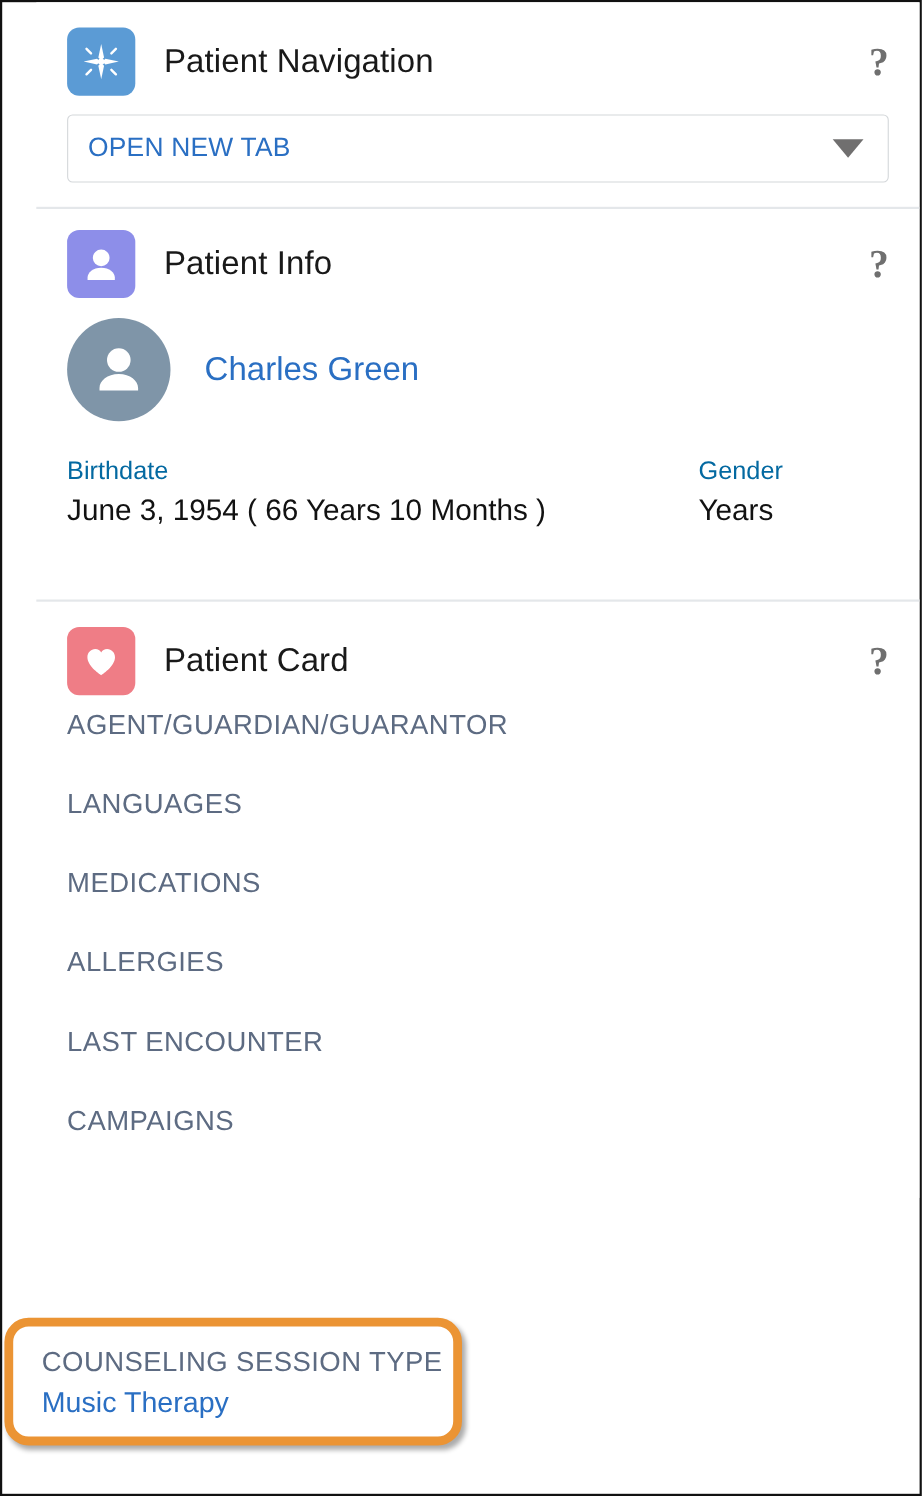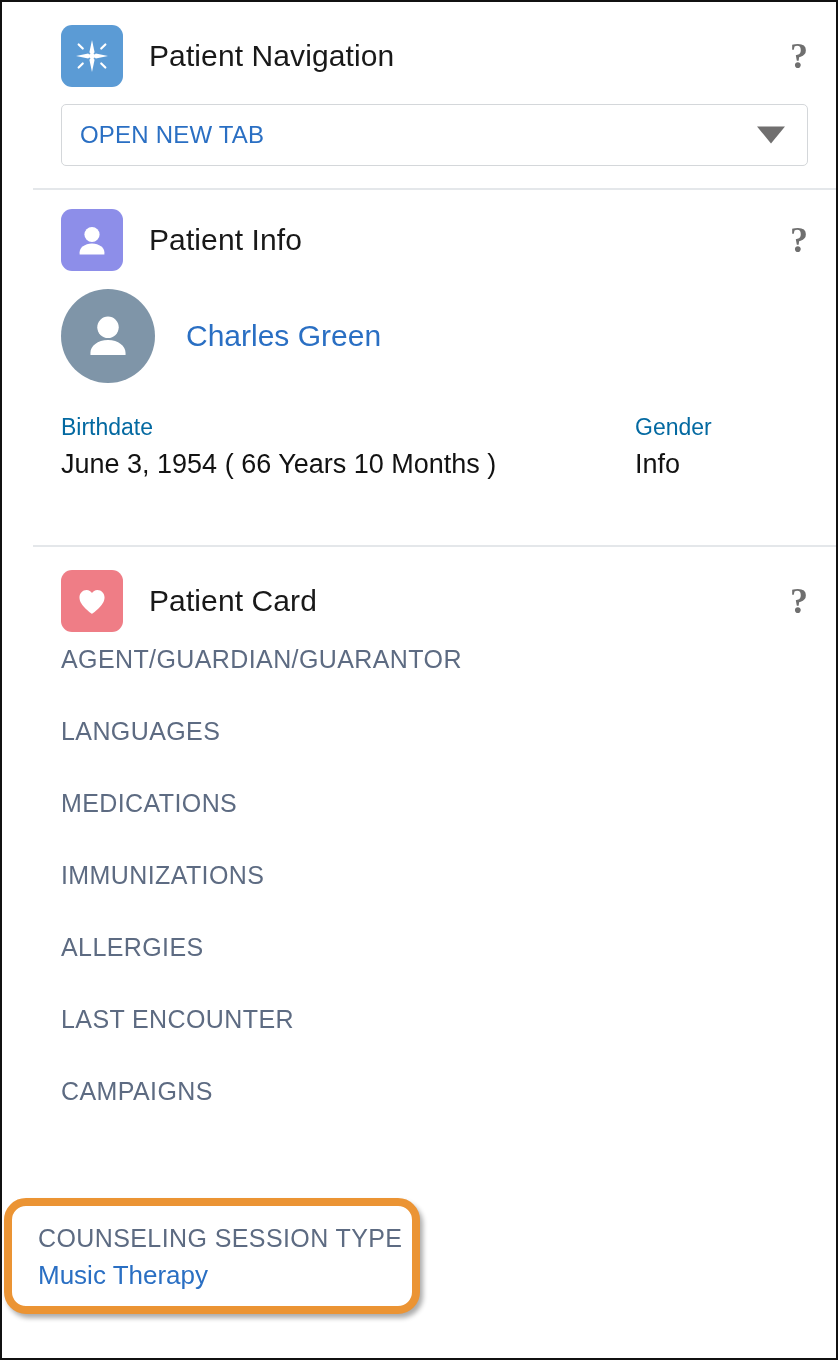--- a/index.html
+++ b/index.html
@@ -250,21 +250,21 @@
       <div class="patient-name">Charles Green</div>
     </div>
 
     <div class="field-grid">
       <div class="field-col">
         <div class="field-label">Birthdate</div>
         <div class="field-value">June 3, 1954 ( 66 Years 10 Months )</div>
       </div>
       <div class="field-col second">
         <div class="field-label">Gender</div>
-        <div class="field-value">Info</div>
+        <div class="field-value">Years</div>
       </div>
     </div>
   </div>
 
   <div class="section" id="sec-card">
     <div class="sec-header">
       <div class="sec-icon" style="background:#ef7d86">
         <svg width="38" height="38" viewBox="0 0 40 40" aria-hidden="true">
           <path fill="#ffffff" d="M20 33.5S6.8 25.3 6.8 16.4c0-4.6 3.4-8 7.5-8 2.6 0 4.7 1.4 5.7 3.3 1-1.9 3.1-3.3 5.7-3.3 4.1 0 7.5 3.4 7.5 8 0 8.9-13.2 17.1-13.2 17.1z"></path>
         </svg>
@@ -277,23 +277,20 @@
       <div class="card-item">
         <div class="card-item-label">AGENT/GUARDIAN/GUARANTOR</div>
       </div>
       <div class="card-item">
         <div class="card-item-label">LANGUAGES</div>
       </div>
       <div class="card-item">
         <div class="card-item-label">MEDICATIONS</div>
       </div>
       <div class="card-item">
-        <div class="card-item-label">IMMUNIZATIONS</div>
-      </div>
-      <div class="card-item">
         <div class="card-item-label">ALLERGIES</div>
       </div>
       <div class="card-item">
         <div class="card-item-label">LAST ENCOUNTER</div>
       </div>
       <div class="card-item">
         <div class="card-item-label">CAMPAIGNS</div>
       </div>
     </div>
   </div>

